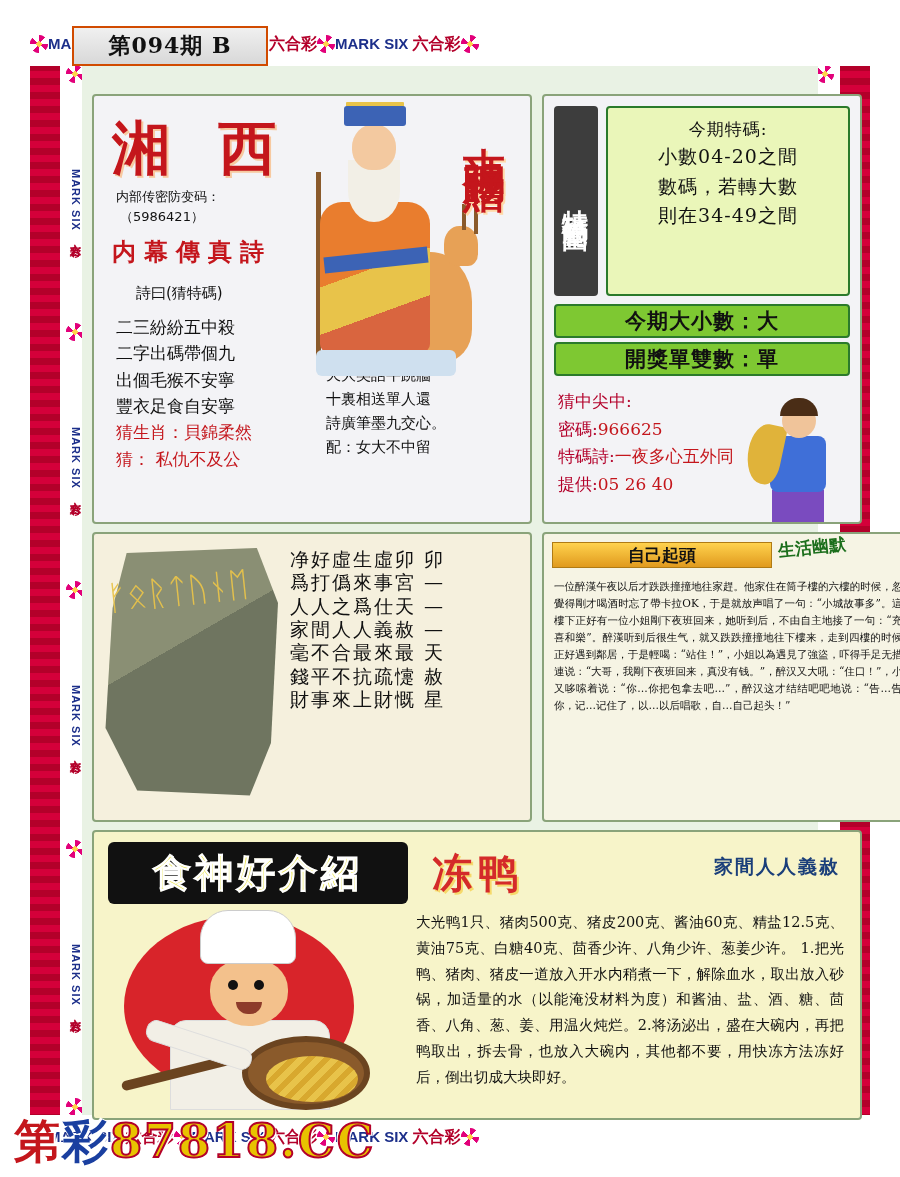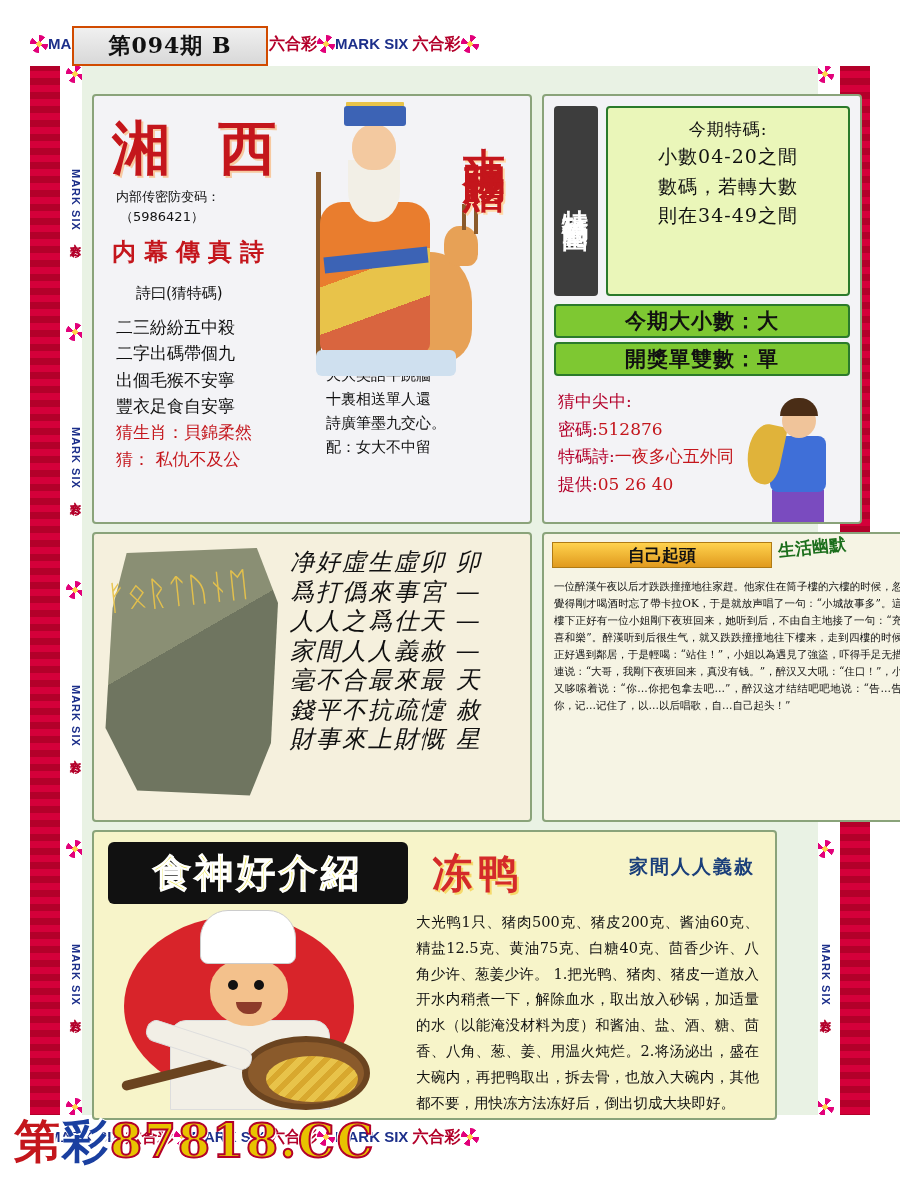--- a/index.html
+++ b/index.html
@@ -263,23 +263,22 @@
   .stone-glyph {
     position:absolute; left:20px; top:38px; width:150px; height:190px;
     color:#e8c34a; font-size:34px; line-height:1.1;
     font-family:"DejaVu Serif", serif;
     transform:rotate(-6deg);
     opacity:.95;
   }
   .mid-poem {
     position:absolute; left:196px; top:14px; right:6px;
     font-family:"DejaVu Serif", serif;
-    font-size:24px; line-height:1.23; color:#111;
+    font-size:19px; line-height:1.23; color:#111;
     letter-spacing:2px;
-    font-style:italic;
   }
   .mid-poem .tail { color:#111; }
 
   
   .mid-right {
     left:460px; top:466px; width:383px; height:290px;
     background:#f6f4e4;
     border:2px solid #8aa37a; border-radius:4px;
     overflow:hidden;
   }
@@ -297,21 +296,21 @@
     transform:rotate(-6deg);
   }
   .joke {
     position:absolute; left:10px; top:44px; right:10px; bottom:8px;
     font-size:10.5px; line-height:1.62; color:#111; text-align:justify;
     font-family:"DejaVu Serif", serif;
   }
 
   
   .bottom {
-    left:10px; top:764px; width:685px; height:290px;
+    left:10px; top:764px; width:770px; height:290px;
     background:#f7f4c9;
     border:2px solid #8aa37a; border-radius:4px;
     overflow:hidden;
   }
   .ssh-banner {
     position:absolute; left:14px; top:10px; width:300px; height:62px;
     background:#111; border-radius:6px;
     display:flex; align-items:center; justify-content:center;
   }
   .ssh-banner span {
@@ -502,21 +501,21 @@
         <div class="line">則在34-49之間</div>
       </div>
       <div class="green-bar b1">
         <span>今期大小數：大</span>
       </div>
       <div class="green-bar b2">
         <span>開獎單雙數：單</span>
       </div>
       <div class="guess-block">
         <div><span class="k">猜中尖中:</span></div>
-        <div><span class="k">密碼:</span><span class="red">512876</span></div>
+        <div><span class="k">密碼:</span><span class="red">966625</span></div>
         <div><span class="k">特碼詩:</span><span class="red">一夜多心五外同</span></div>
         <div><span class="k">提供:</span><span class="red">05 26 40</span></div>
       </div>
       <div class="sax">
         <div class="sax-legs"></div>
         <div class="sax-body"></div>
         <div class="sax-horn"></div>
         <div class="sax-head"></div>
         <div class="sax-hair"></div>
       </div>

